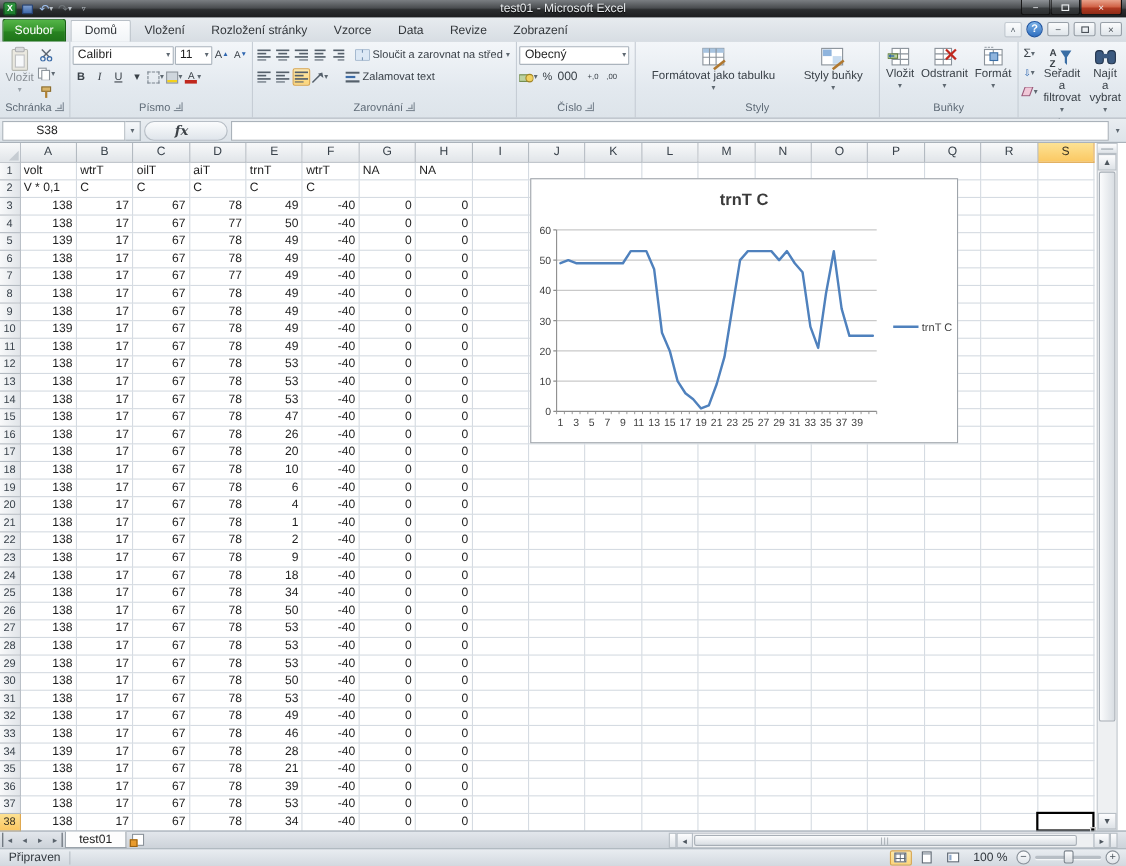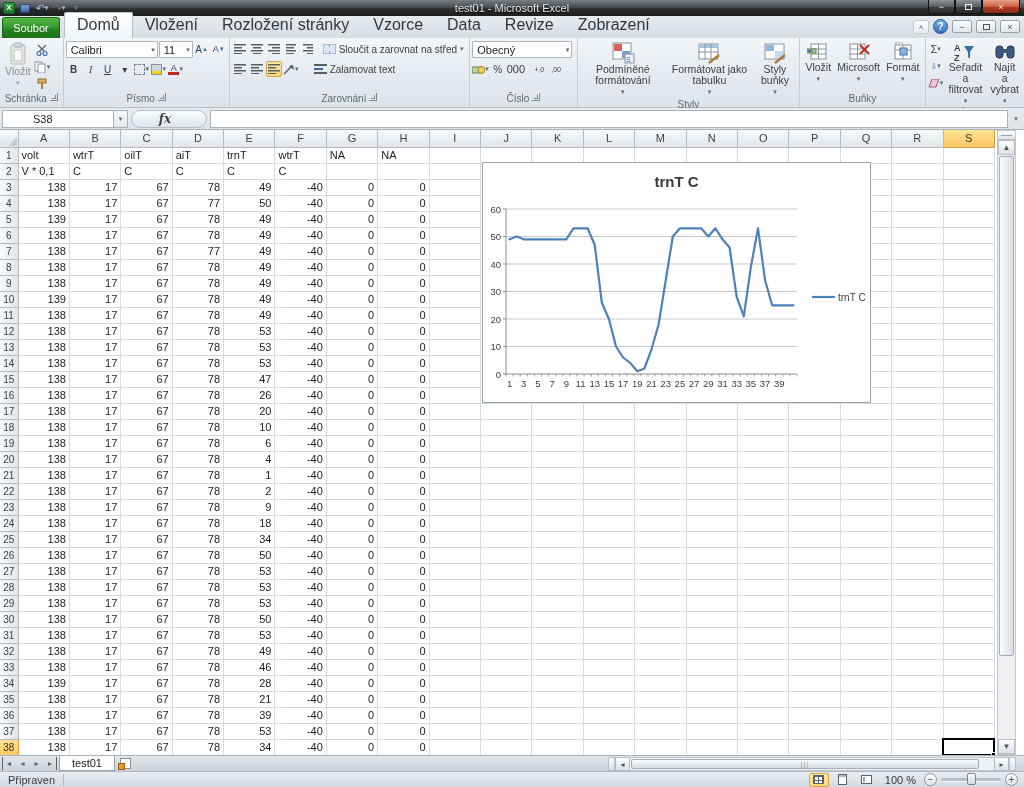--- a/index.html
+++ b/index.html
@@ -22,40 +22,40 @@
   .wc { width:27px; height:14px; border:1px solid #111; border-top:none; display:flex; align-items:center; justify-content:center;
     background:linear-gradient(#8e9296,#5a5e61 50%,#3a3d3f 55%,#2b2d2f); color:#eef1f3; font-size:9px; border-radius:0 0 3px 3px; }
   .wc.close { background:linear-gradient(#e9a28b,#cf5f43 50%,#b13a22 55%,#8e2a16); width:38px; }
 
   
   #tabsrow { position:absolute; left:0; top:16px; width:1024px; height:22px;
     background:linear-gradient(#e7ebef,#d7dde3); display:flex; align-items:flex-end; }
   .file-btn { width:58px; height:21px; margin-left:2px; background:linear-gradient(#54b547,#35942c 50%,#278220 55%,#1e7319);
     border:1px solid #176014; border-bottom:none; border-radius:3px 3px 0 0; color:#fff; text-align:center; line-height:20px; font-size:11px; }
   #tabs { display:flex; align-items:flex-end; margin-left:4px; }
-  .rtab { padding:3px 12px 4px 12px; font-size:16px; color:#33373b; }
+  .rtab { padding:3px 12px 4px 12px; font-size:11px; color:#33373b; }
   .rtab.active { background:linear-gradient(#fdfefe,#f1f4f7); border:1px solid #b9c0c7; border-bottom:none; border-radius:2px 2px 0 0; }
   .tabsrow-right { position:absolute; right:4px; top:3px; display:flex; align-items:center; gap:4px; }
   .chrome-caret { width:16px; height:14px; color:#5c666f; font-size:8px; text-align:center; line-height:14px; border:1px solid #c3cad1; border-radius:2px; background:linear-gradient(#fbfcfd,#e8edf1); }
   .help-btn { width:15px; height:15px; border-radius:50%; background:linear-gradient(#7db3e8,#2f6fc0); border:1px solid #1f54a0; color:#fff; font-size:10px; font-weight:bold; text-align:center; line-height:14px; }
   .mini-wc { width:20px; height:13px; border:1px solid #98a0a8; border-radius:2px; background:linear-gradient(#fbfcfd,#dfe5ea); color:#4a5158; font-size:9px; display:flex; align-items:center; justify-content:center; }
   .restore-glyph { width:7px; height:6px; border:1px solid #4a5158; }
 
   
   #ribbon { position:absolute; left:0; top:38px; width:1024px; height:70px;
     background:linear-gradient(#f3f6f9,#e3e9ef 60%, #dde4ea); border-bottom:1px solid #b6bdc5; display:flex; }
   .rgroup { height:100%; display:flex; flex-direction:column; border-right:1px solid #c6cdd5; padding:2px 2px 0 2px; }
   .rgroup-body { flex:1; display:flex; align-items:stretch; }
   .rgroup-label { height:14px; font-size:10px; color:#5e6a76; display:flex; align-items:flex-start; justify-content:center; gap:3px; }
   .launcher { width:8px; height:8px; border-right:1px solid #7e8994; border-bottom:1px solid #7e8994; position:relative; }
   .launcher:after { content:""; position:absolute; right:1px; bottom:1px; width:3px; height:3px; border-right:1px solid #7e8994; border-bottom:1px solid #7e8994; }
   .bigbtn { display:flex; flex-direction:column; align-items:center; justify-content:flex-start; padding:2px 3px; font-size:10.5px; color:#3a4148; text-align:center; line-height:11px; border-radius:2px; }
   .bigbtn .dd { font-size:7px; color:#5e6871; }
   .dd { font-size:7px; color:#5e6871; }
-  .smallrow { display:flex; gap:1px; height:18px; }
+  .smallrow { display:flex; align-items:center; gap:1px; height:18px; }
   .sbtn { min-width:16px; height:16px; display:flex; align-items:center; justify-content:center; border-radius:2px; font-size:10px; color:#3a4148; }
   .combo { background:#fff; border:1px solid #abb4bd; height:17px; display:flex; align-items:center; font-size:11px; padding:0 2px 0 4px; justify-content:space-between; border-radius:1px; }
   .orange-sel { background:linear-gradient(#fde8a9,#fcd579); border:1px solid #d9a44a; border-radius:2px; }
 
   
   .bars { width:12px; height:10px; background-repeat:no-repeat; background-image:
     linear-gradient(#55606b,#55606b),linear-gradient(#55606b,#55606b),linear-gradient(#55606b,#55606b),linear-gradient(#55606b,#55606b); }
   .bars.left   { background-size:12px 1.5px,8px 1.5px,12px 1.5px,8px 1.5px; background-position:0 0,0 3px,0 6px,0 9px; }
   .bars.center { background-size:12px 1.5px,8px 1.5px,12px 1.5px,8px 1.5px; background-position:0 0,2px 3px,0 6px,2px 9px; }
   .bars.right  { background-size:12px 1.5px,8px 1.5px,12px 1.5px,8px 1.5px; background-position:0 0,4px 3px,0 6px,4px 9px; }
@@ -352,31 +352,20 @@
     <div class="rgroup-label">
         <span>Číslo</span>
         <span class="launcher"></span>
       </div>
   </div>
 
   <div class="rgroup" style="width:224px;">
     <div class="rgroup-body" style="justify-content:space-around;">
       <div class="bigbtn">
         <svg width="24" height="22">
-            <rect x="2" y="1" width="18" height="16" fill="#fff" stroke="#8a929a"></rect>
-            <rect x="3" y="2" width="8" height="7" fill="#d8645a"></rect>
-            <rect x="11" y="9" width="8" height="7" fill="#7aa0cf"></rect>
-            <rect x="14" y="12" width="9" height="9" fill="#eef2f6" stroke="#8a929a"></rect>
-            <text x="15" y="20" font-size="7" fill="#3a6ea5">S</text>
-          </svg>
-        <span>Podmíněné formátování</span>
-          <span class="dd">▾</span>
-      </div>
-      <div class="bigbtn">
-        <svg width="24" height="22">
             <rect x="2" y="2" width="19" height="15" fill="#fff" stroke="#8a929a"></rect>
             <rect x="2" y="2" width="19" height="4" fill="#a8c4e0"></rect>
             <line x1="8" y1="2" x2="8" y2="17" stroke="#8a929a"></line>
             <line x1="14" y1="2" x2="14" y2="17" stroke="#8a929a"></line>
             <line x1="2" y1="10" x2="21" y2="10" stroke="#8a929a"></line>
             <line x1="12" y1="21" x2="22" y2="13" stroke="#b07830" stroke-width="2.4"></line>
           </svg>
         <span>Formátovat jako tabulku</span>
           <span class="dd">▾</span>
       </div>
@@ -413,21 +402,21 @@
       </div>
       <div class="bigbtn">
         <svg width="22" height="20">
             <rect x="2" y="2" width="15" height="15" fill="#fff" stroke="#8a929a"></rect>
             <line x1="2" y1="7" x2="17" y2="7" stroke="#8a929a"></line>
             <line x1="2" y1="12" x2="17" y2="12" stroke="#8a929a"></line>
             <line x1="9.5" y1="2" x2="9.5" y2="17" stroke="#8a929a"></line>
             <line x1="12" y1="3" x2="21" y2="12" stroke="#c0281e" stroke-width="2"></line>
             <line x1="21" y1="3" x2="12" y2="12" stroke="#c0281e" stroke-width="2"></line>
           </svg>
-        <span>Microsoft</span>
+        <span>Odstranit</span>
           <span class="dd">▾</span>
       </div>
       <div class="bigbtn">
         <svg width="22" height="20">
             <rect x="3" y="3" width="16" height="14" fill="#fff" stroke="#8a929a"></rect>
             <line x1="3" y1="8" x2="19" y2="8" stroke="#8a929a"></line>
             <line x1="11" y1="3" x2="11" y2="17" stroke="#8a929a"></line>
             <rect x="8" y="6" width="7" height="7" fill="#8fb4dd" stroke="#3a6ea5"></rect>
             <line x1="3" y1="1" x2="12" y2="1" stroke="#8a929a" stroke-dasharray="2 1"></line>
           </svg>

